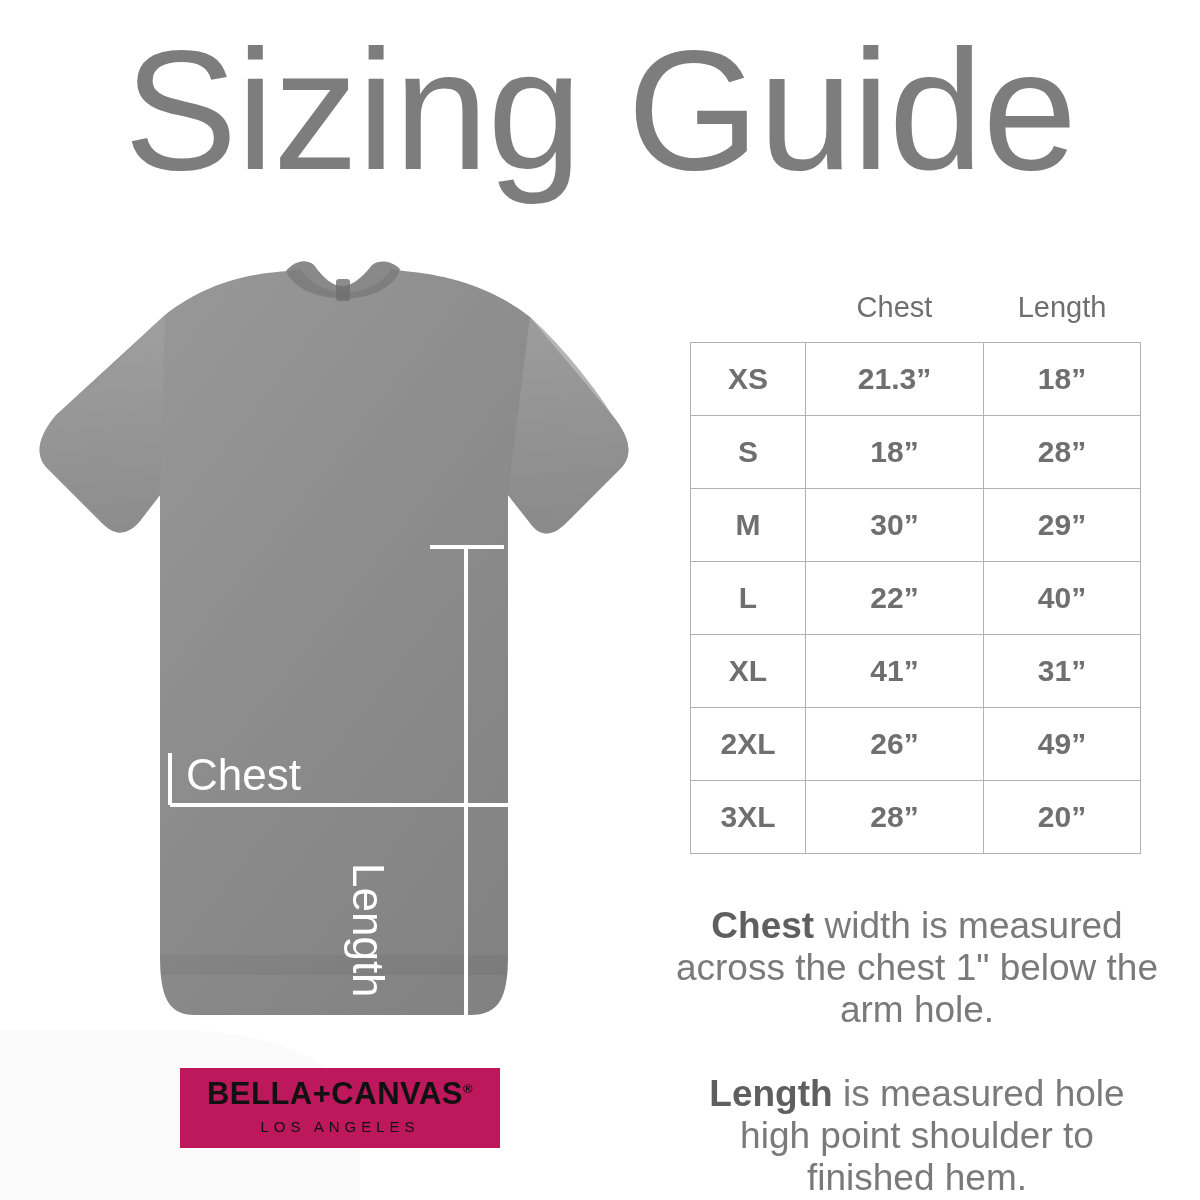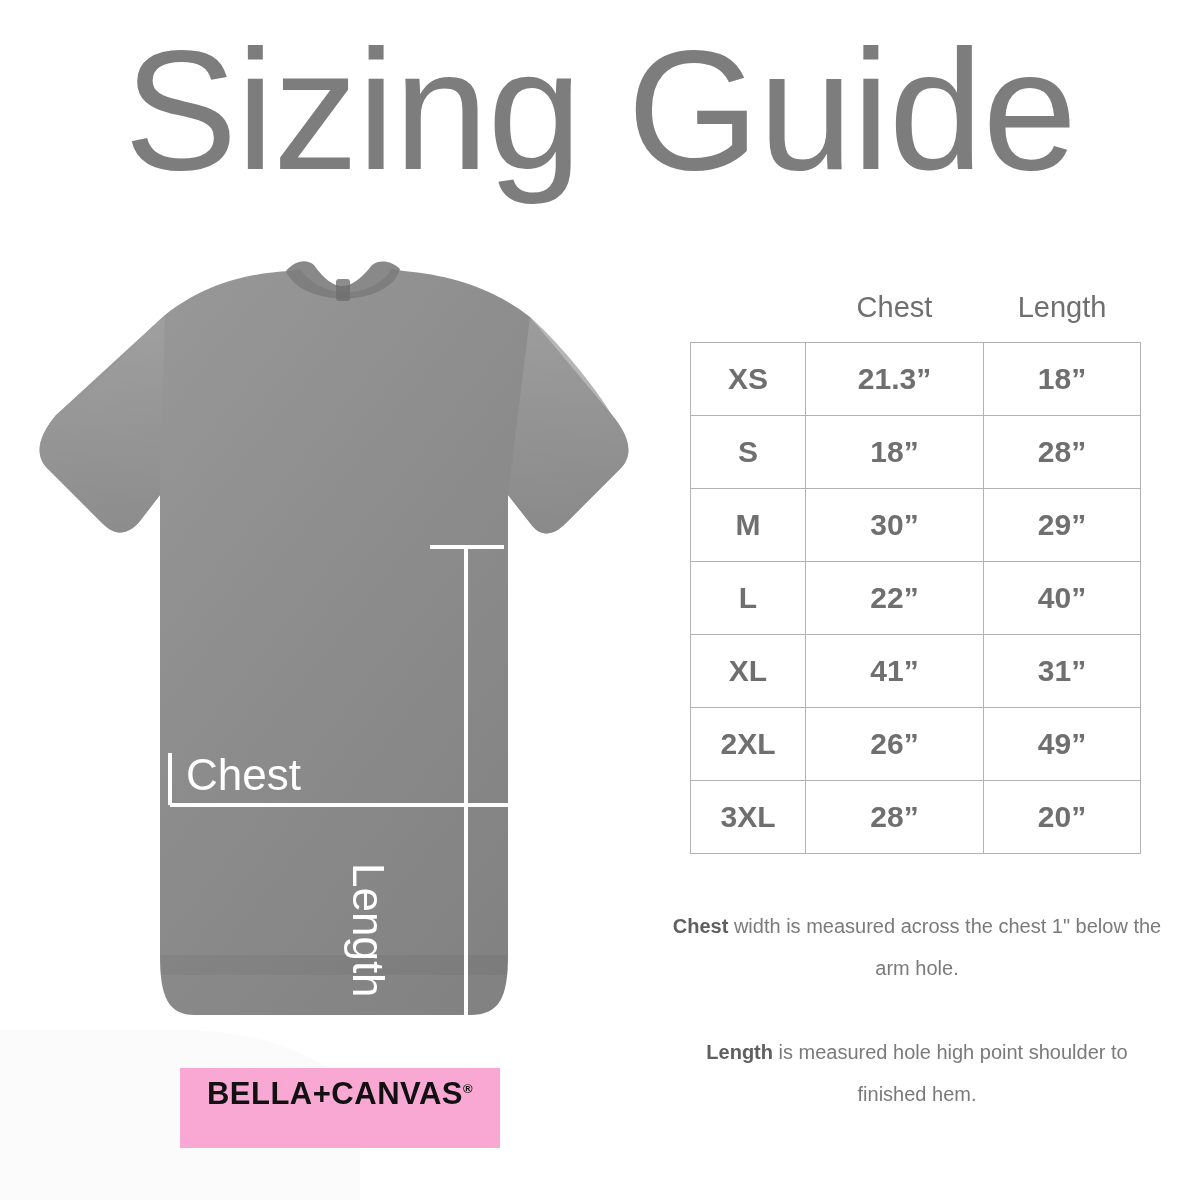--- a/index.html
+++ b/index.html
@@ -98,21 +98,21 @@
     white-space: nowrap;
   }
 
   
   .brand-block {
     position: absolute;
     left: 180px;
     top: 1068px;
     width: 320px;
     height: 80px;
-    background: #f9a8d4;
+    background: #be185d;
     text-align: center;
   }
   .brand-name {
     font-size: 31px;
     font-weight: bold;
     color: #111111;
     letter-spacing: 0.5px;
     line-height: 42px;
   }
   .brand-sub {
@@ -160,21 +160,21 @@
 
   
   .notes {
     position: absolute;
     left: 672px;
     top: 905px;
     width: 490px;
     color: #7a7a7a;
   }
   .note {
-    font-size: 20px;
+    font-size: 37px;
     line-height: 42px;
     text-align: center;
     margin-bottom: 42px;
   }
   .note b {
     color: #5f5f5f;
     font-weight: bold;
   }
 
   
@@ -231,20 +231,21 @@
   <div class="measure-line chest-tick-right"></div>
   <div class="measure-line length-line"></div>
   <div class="measure-line length-tick-top"></div>
 
   <div class="label-chest">Chest</div>
   <div class="label-length">Length</div>
 </div>
 
 <div class="brand-block">
   <div class="brand-name"><span>BELLA+CANVAS</span><span class="reg">®</span></div>
+  <div class="brand-sub">LOS ANGELES</div>
 </div>
 
 <div class="size-table-wrap">
   <table class="size-table">
     <colgroup>
       <col class="c-size">
         <col class="c-chest">
         <col class="c-length">
     </colgroup>
     <thead>

